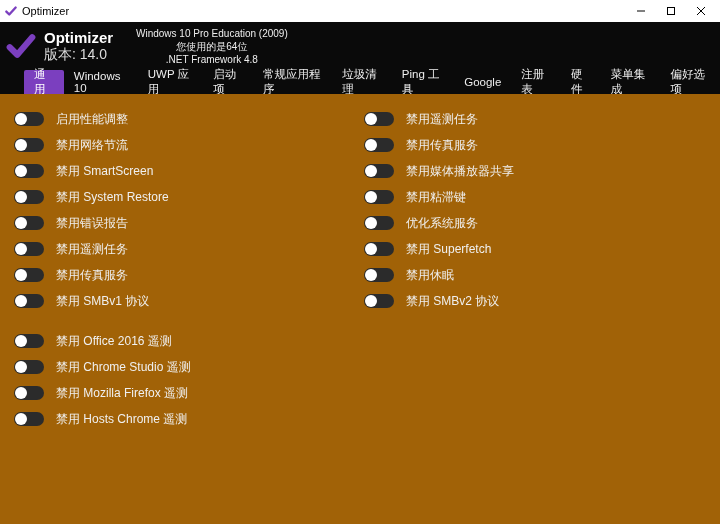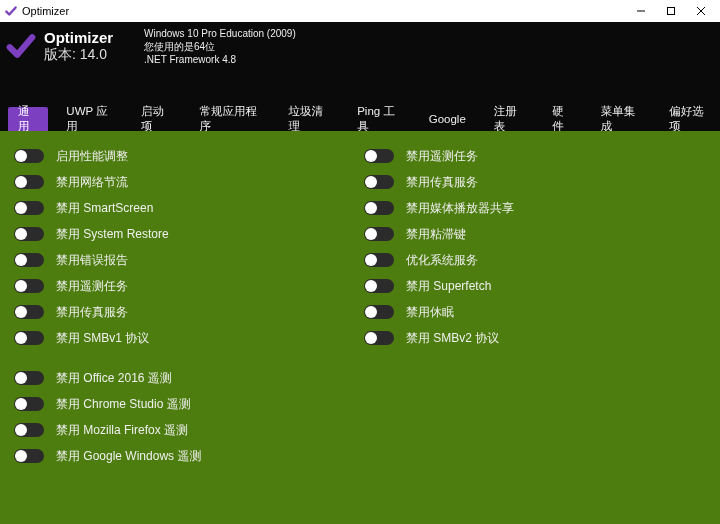--- a/index.html
+++ b/index.html
@@ -54,50 +54,49 @@
   }
   .logo-check {
     width: 30px; height: 30px;
     display: flex; align-items: center; justify-content: center;
   }
   .app-name { font-size: 15px; font-weight: 600; color: #fff; }
   .app-ver { font-size: 14px; color: #ddd; }
   .sysinfo {
     display: flex; flex-direction: column;
     font-size: 10px; color: #eee; line-height: 1.3;
-    margin-left: 8px;
+    align-items: center;
   }
 
   
   .tabs {
     display: flex;
     align-items: stretch;
     height: 24px;
     background: #0a0a0a;
-    padding-left: 8px;
-    gap: 8px;
-    margin-top: 37px;
+    padding-left: 24px;
+    gap: 0;
   }
   .tab {
     display: flex; align-items: center;
     padding: 0 10px;
     font-size: 11.5px;
     color: #eee;
     cursor: pointer;
     border-radius: 2px 2px 0 0;
   }
   .tab.selected {
     background: #7b3fbf;
     color: #fff;
   }
 
   
   .content {
     flex: 1;
-    background: #4d7c0f;
+    background: #a16207;
     padding: 12px 10px;
     display: flex;
     overflow: hidden;
   }
   .col { flex: 1; display: flex; flex-direction: column; }
   .toggle-row {
     display: flex;
     align-items: center;
     height: 26px;
     gap: 12px;
@@ -165,20 +164,21 @@
   </div>
   <div class="sysinfo">
     <span>Windows 10 Pro Education (2009)</span>
     <span>您使用的是64位</span>
     <span>.NET Framework 4.8</span>
   </div>
 </div>
 
 <div class="tabs" id="tabs">
     <div class="tab selected">通用</div>
+    <div class="tab">Windows 10</div>
     <div class="tab">UWP 应用</div>
     <div class="tab">启动项</div>
     <div class="tab">常规应用程序</div>
     <div class="tab">垃圾清理</div>
     <div class="tab">Ping 工具</div>
     <div class="tab">Google</div>
     <div class="tab">注册表</div>
     <div class="tab">硬件</div>
     <div class="tab">菜单集成</div>
     <div class="tab">偏好选项</div>
@@ -226,21 +226,21 @@
       <div class="toggle-row">
         <div class="toggle"></div>
         <div class="toggle-label">禁用 Chrome Studio 遥测</div>
       </div>
       <div class="toggle-row">
         <div class="toggle"></div>
         <div class="toggle-label">禁用 Mozilla Firefox 遥测</div>
       </div>
       <div class="toggle-row">
         <div class="toggle"></div>
-        <div class="toggle-label">禁用 Google Windows 遥测</div>
+        <div class="toggle-label">禁用 Hosts Chrome 遥测</div>
       </div>
     </div>
   <div class="col" id="col-right">
       <div class="toggle-row">
         <div class="toggle"></div>
         <div class="toggle-label">禁用遥测任务</div>
       </div>
       <div class="toggle-row">
         <div class="toggle"></div>
         <div class="toggle-label">禁用传真服务</div>

